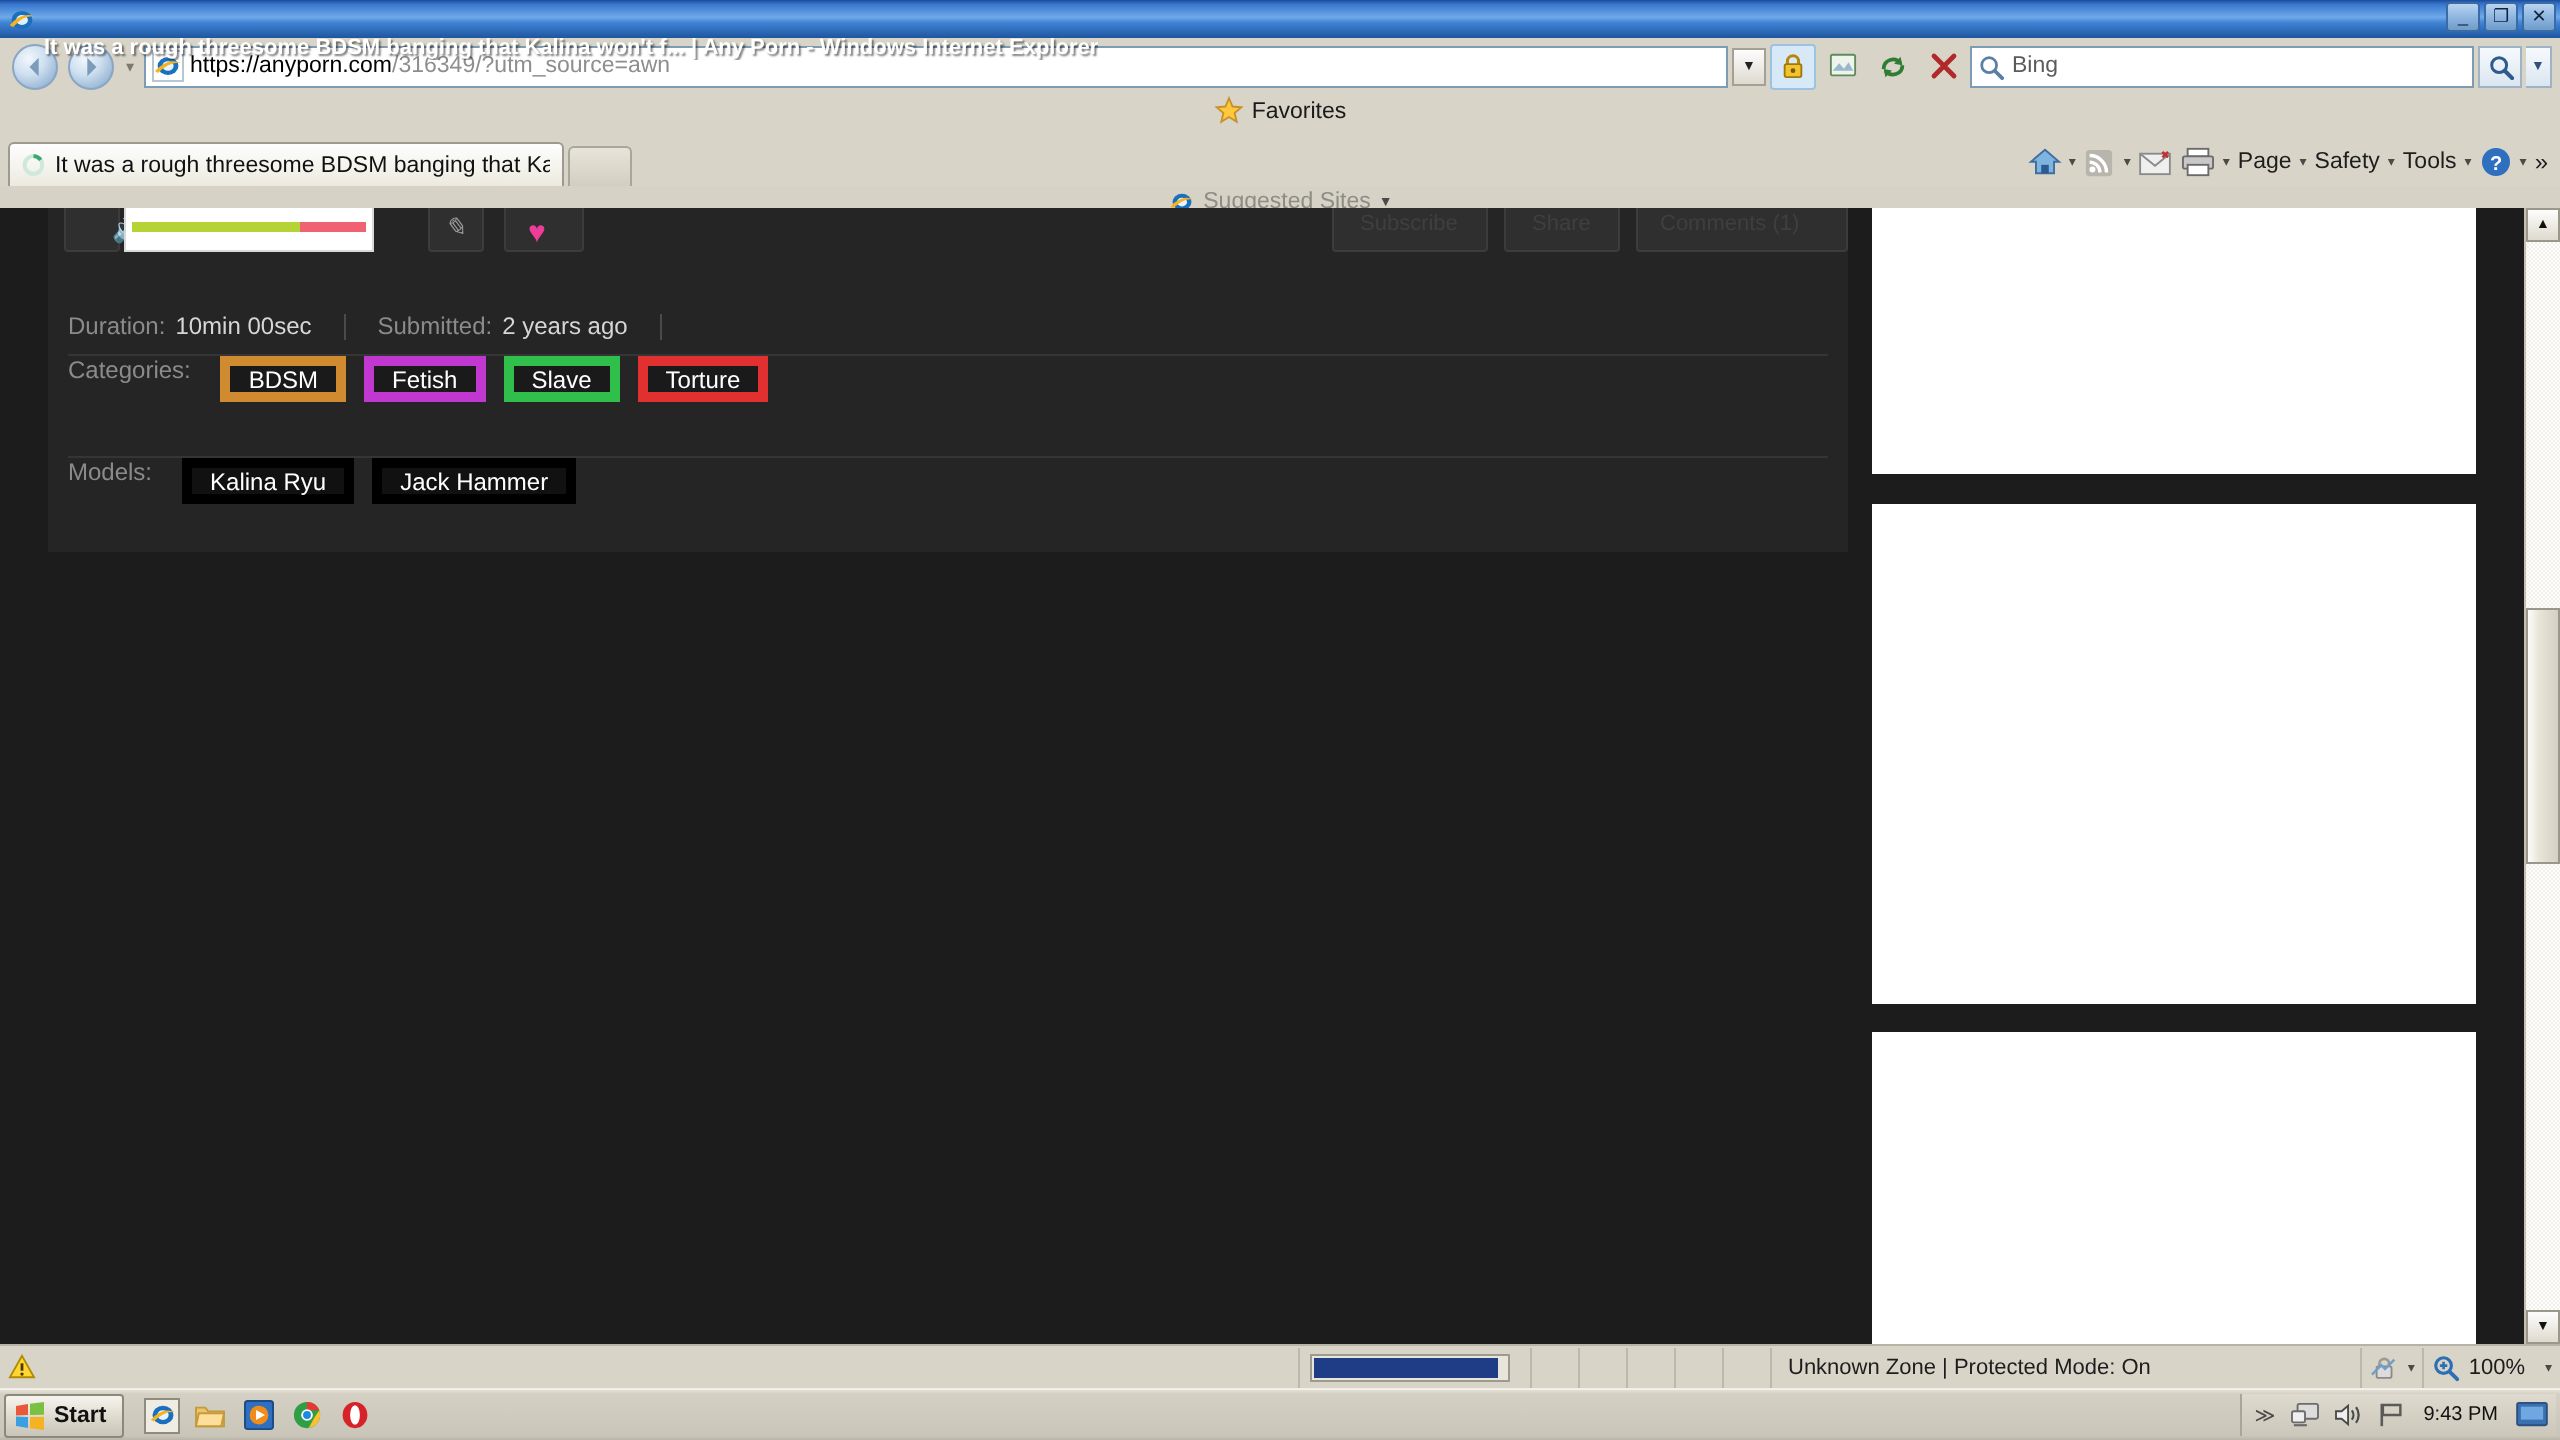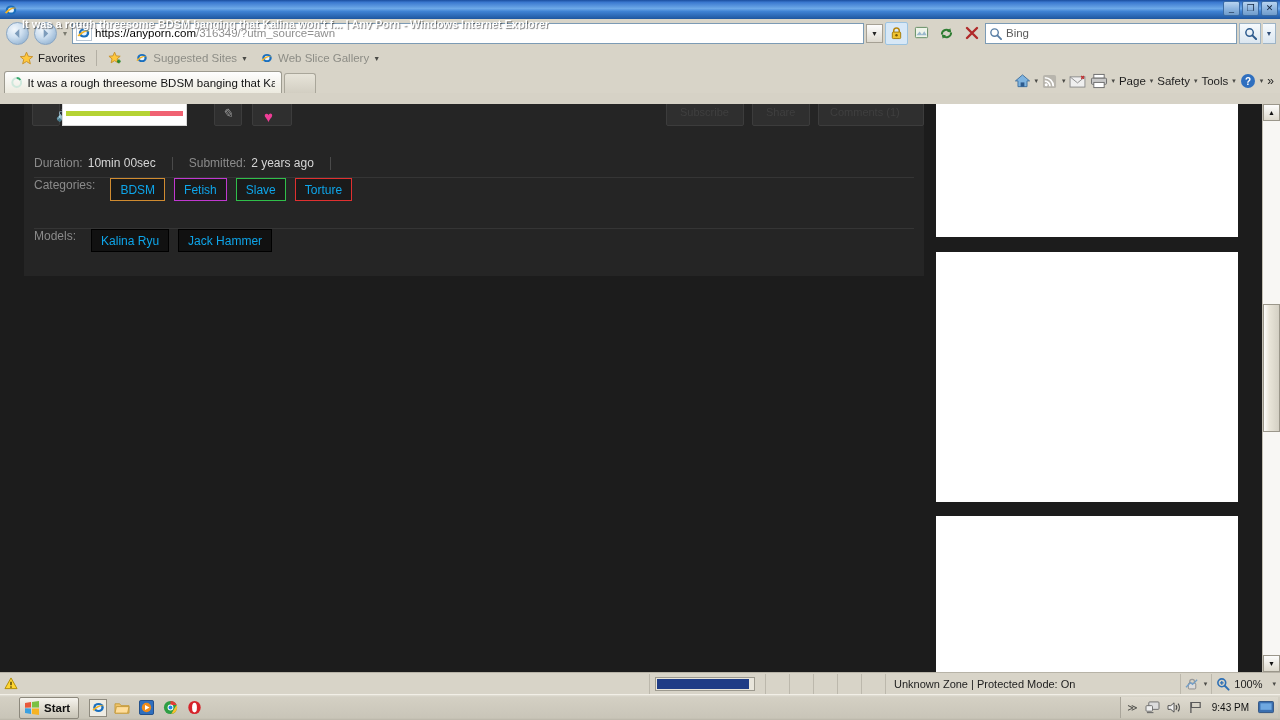--- a/index.html
+++ b/index.html
@@ -81,21 +81,21 @@
   .search-go-drop {
     width: 13px; height: 21px; border: 1px solid #9eb4c6; border-left: none;
     background: linear-gradient(to bottom,#f6fafd,#dbe6f0);
     display: flex; align-items: center; justify-content: center;
     font-size: 7px; color: #33507a; flex: 0 0 auto;
   }
 
   
   .favbar {
     height: 22px; background: #d8d4c8;
-    display: flex; align-items: center; padding: 0 15px; gap: 4px;
+    display: flex; align-items: center; padding: 0 15px; gap: 4px; flex-direction: column;
   }
   .fav-item { display: flex; align-items: center; gap: 4px; padding: 1px 4px; }
   .fav-label { font-size: 11.5px; color: #1a1a1a; }
   .fav-label.grey { color: #8d8d86; }
   .fav-sep { width: 1px; height: 16px; background: #b3afa4; margin: 0 3px; }
   .caret { font-size: 7px; color: #4a4a46; }
 
   
   .tabrow {
     height: 24px; background: #d8d4c8;
@@ -170,21 +170,21 @@
   .hr { position: absolute; left: 10px; width: 880px; height: 1px; background: #353535; }
 
   .tag-row {
     position: absolute; left: 0; width: 900px; height: 50px;
     display: flex; padding-left: 10px; gap: 9px;
   }
   .tag-row .meta-label { margin-right: 6px; }
   .tag {
     height: 23px; padding: 0 9px; background: #1a1a1a;
     display: flex; align-items: center; justify-content: center;
-    color: #0ea5e9; font-size: 12px; border: 1px solid #ef4444;
+    color: #ffffff; font-size: 12px; border: 5px solid #ef4444;
   }
   .tag.plain { border-color: #000; background: #111; }
 
   
   .adcol { position: absolute; left: 936px; top: 0; width: 302px; }
   .adblock { background: #ffffff; width: 302px; }
 
   
   .vscroll {
     position: absolute; right: 0; top: 104px; width: 18px; height: 568px;
@@ -216,21 +216,21 @@
     margin: 0 5px; position: relative;
   }
   .progress-inner { position: absolute; left: 1px; top: 1px; height: 10px; width: 92px; background: #1f3c86; }
   .blank-cell { width: 24px; height: 20px; border-right: 1px solid #bcb8ac; }
 
   
   .taskbar {
     position: absolute; left: 0; top: 694px; width: 1280px; height: 26px;
     background: linear-gradient(to bottom,#e3e0d6 0%,#d4d0c4 8%,#c9c5b8 92%,#b9b5a8 100%);
     border-top: 1px solid #f2efe7;
-    display: flex; align-items: center; padding-left: 17px;
+    display: flex; align-items: center;
   }
   .startbtn {
     height: 22px; margin-left: 2px; padding: 0 8px 0 4px;
     background: linear-gradient(to bottom,#f6f4ee,#ddd9cd 55%,#c8c4b7);
     border: 1px solid #8c887c; border-radius: 2px;
     display: flex; align-items: center; gap: 4px;
     font-weight: bold; font-size: 11.5px; color: #111;
   }
   .ql { display: flex; align-items: center; gap: 6px; margin-left: 10px; }
   .ql-ico { width: 18px; height: 18px; display: flex; align-items: center; justify-content: center; }

